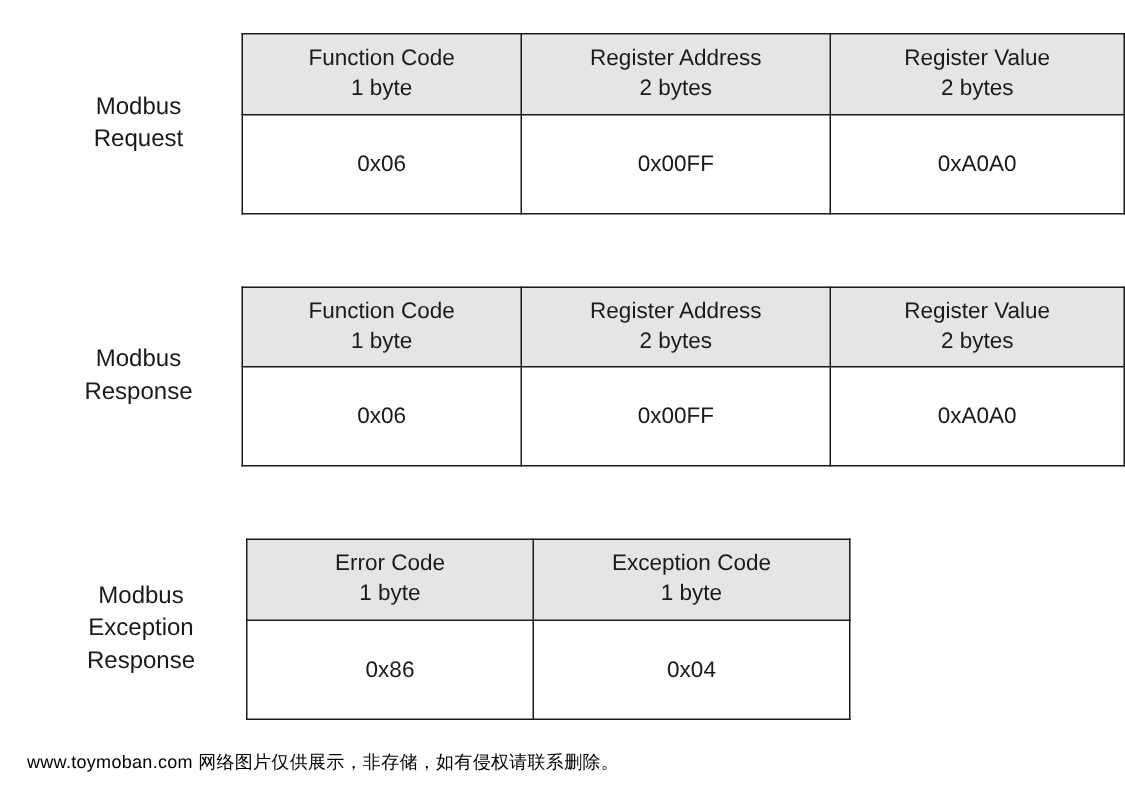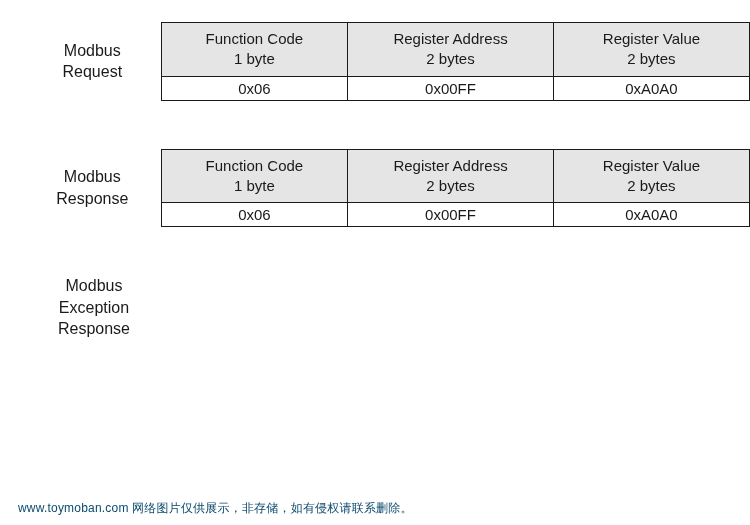--- a/index.html
+++ b/index.html
@@ -34,30 +34,30 @@
     font-weight: 400;
     font-size: 15px;
   }
   .table th {
     background: #e5e5e5;
     padding: 6px 10px;
     line-height: 1.35;
   }
   .table td {
     background: #ffffff;
-    padding: 3px 10px;
+    padding: 24px 10px;
   }
   .col-a { width: 170px; }
   .col-b { width: 190px; }
   .col-c { width: 180px; }
   .watermark {
     position: absolute;
     bottom: 8px;
     left: 18px;
-    color: #0c4a6e;
+    color: #000000;
     font-size: 12px;
     letter-spacing: 0.2px;
     margin-top: 16px;
   }
 </style>
 </head>
 <body>
 
 <div class="section">
   <div class="label-col">Modbus<br>Request</div>
@@ -110,17 +110,31 @@
       <td class="col-c">0xA0A0</td>
     </tr>
   </tbody>
     </table>
 </div>
 
 <div class="section">
   <div class="label-col">Modbus<br>Exception<br>Response</div>
   <table class="table">
     <tbody>
+        <tr>
+      <th class="col-a">
+        <span>Error Code</span><br>
+        <span>1 byte</span>
+      </th>
+      <th class="col-b">
+        <span>Exception Code</span><br>
+        <span>1 byte</span>
+      </th>
+    </tr>
+    <tr>
+      <td class="col-a">0x86</td>
+      <td class="col-b">0x04</td>
+    </tr>
   </tbody>
     </table>
 </div>
 
 <div class="watermark">www.toymoban.com 网络图片仅供展示，非存储，如有侵权请联系删除。</div>
 
 </body></html>

